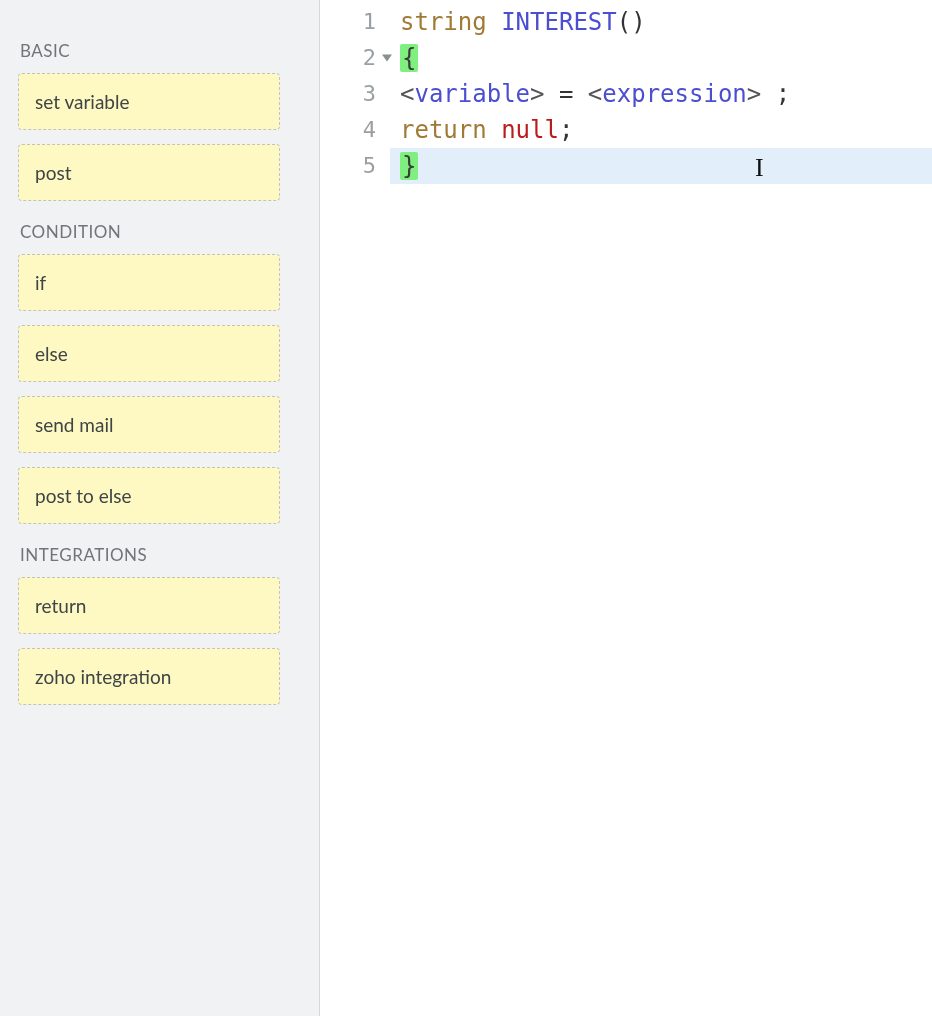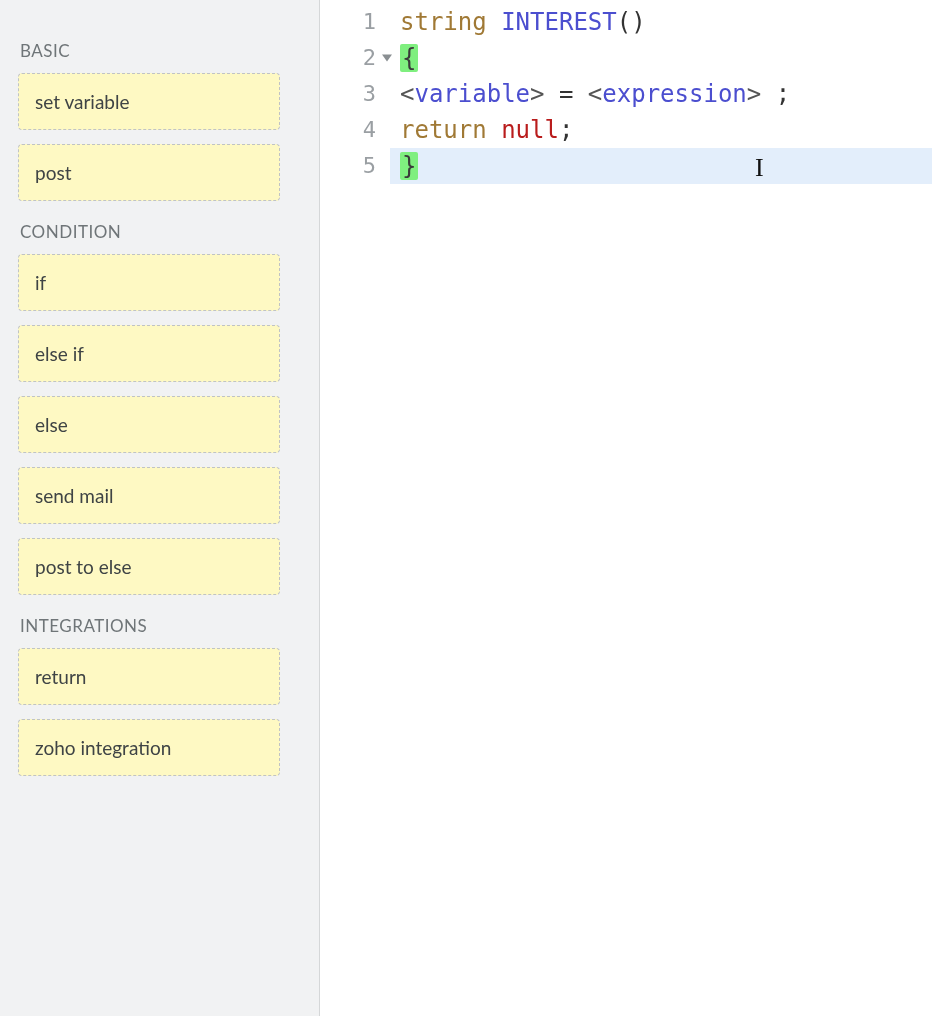--- a/index.html
+++ b/index.html
@@ -112,21 +112,20 @@
 </style>
 </head>
 <body>
 
 <div class="sidebar" id="sidebar">
     <div class="section-header">BASIC</div>
     <div class="draggable">set variable</div>
     <div class="draggable">post</div>
     <div class="section-header">CONDITION</div>
     <div class="draggable">if</div>
-    <div class="draggable">else if</div>
     <div class="draggable">else</div>
     <div class="draggable">send mail</div>
     <div class="draggable">post to else</div>
     <div class="section-header">INTEGRATIONS</div>
     <div class="draggable">return</div>
     <div class="draggable">zoho integration</div>
   </div>
 
 <div class="editor-area">
   <div class="gutter" id="gutter">

